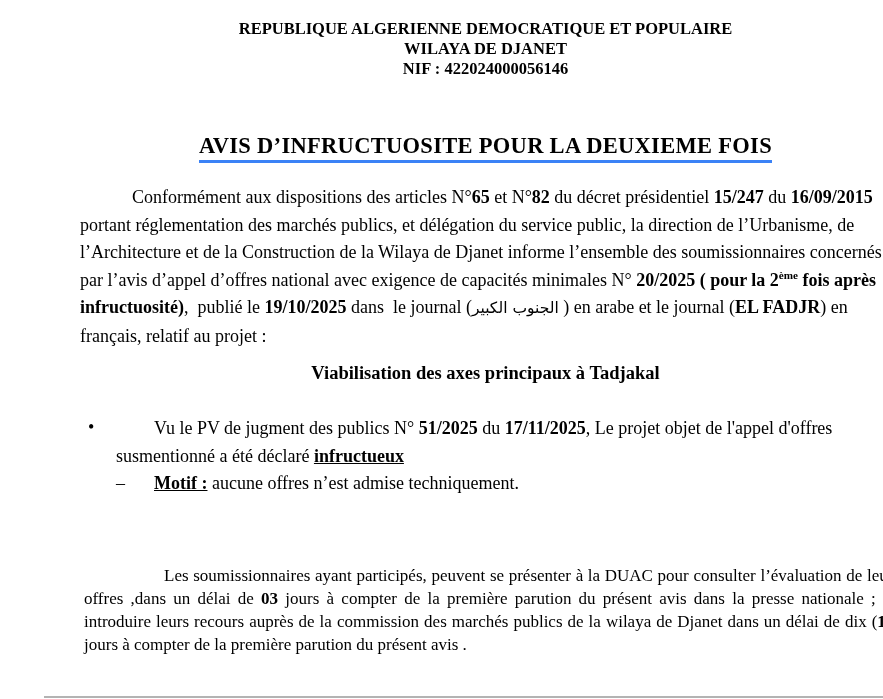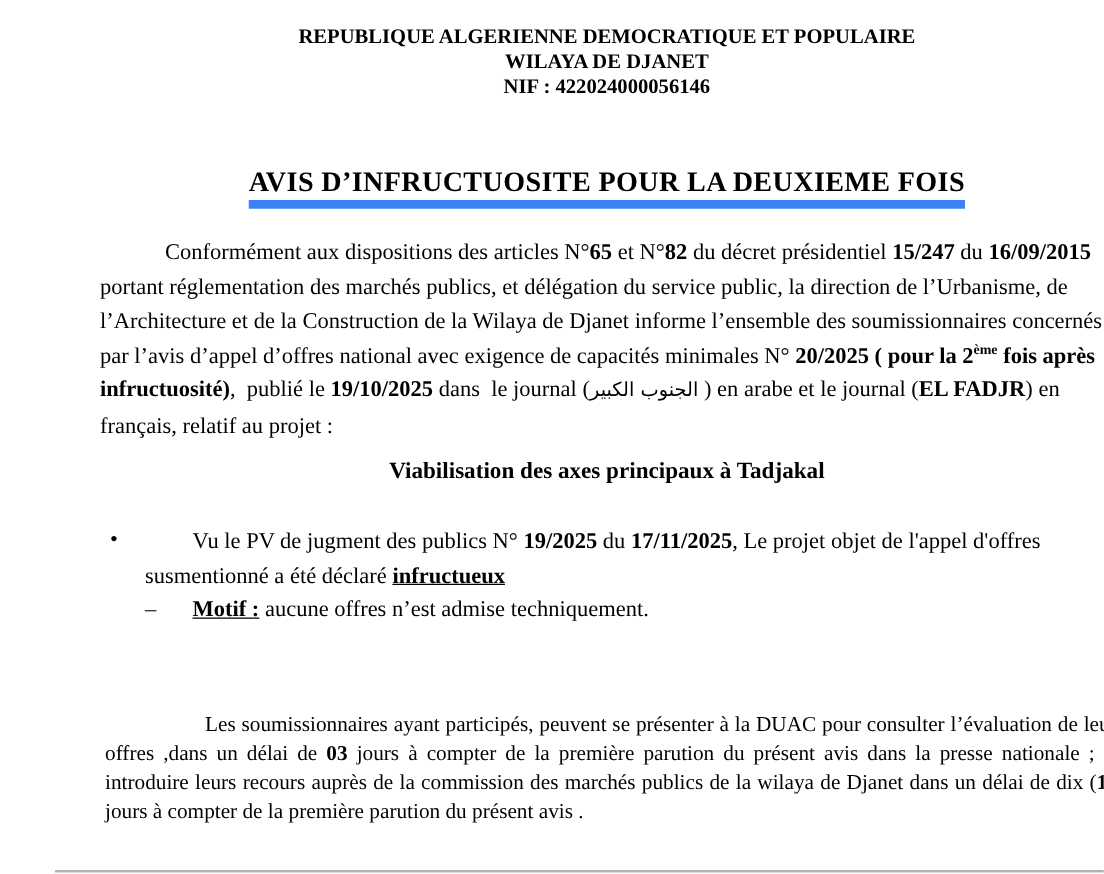--- a/index.html
+++ b/index.html
@@ -4,21 +4,21 @@
 <style>
   html,body { margin:0; padding:0; }
   body {
     width:883px; height:699px; overflow:hidden;
     background:#ffffff; color:#000000;
     font-family:"Liberation Serif","DejaVu Serif",serif;
   }
   .page { position:relative; width:883px; height:699px; background:#ffffff;margin-left:44px; }
   .header { padding-top:19px; text-align:center; font-weight:bold; font-size:16.5px; line-height:20px; }
   .title-wrap { margin-top:45px; text-align:center; }
-  .title-text { display:inline-block; font-size:22.5px; font-weight:bold; border-bottom:7px solid #3b82f6; padding-bottom:1px; letter-spacing:0.3px; }
+  .title-text { display:inline-block; font-size:22.5px; font-weight:bold; border-bottom:3px solid #3b82f6; padding-bottom:1px; letter-spacing:0.3px; }
   .para1 { margin:21px 26px 0 36px; font-size:18px; line-height:27.5px; text-indent:52px; white-space:pre-wrap; }
   .project { margin-top:13px; text-align:center; font-size:18.5px; font-weight:bold; }
   .bullet-item { position:relative; margin:31px 26px 0 72px; font-size:18px; line-height:27.5px; text-indent:38px; }
   .bullet-marker { position:absolute; left:-28px; top:-1px; text-indent:0; }
   .motif-item { position:relative; margin:0 26px 0 110px; font-size:18px; line-height:27.5px; }
   .dash-marker { position:absolute; left:-38px; top:0; }
   .closing { margin:66px 27px 0 40px; font-size:17px; line-height:23px; text-align:justify; text-indent:80px; }
   .bottom-rule { position:absolute; left:0; right:0; bottom:1px; border-top:2px solid #b3b3b3; }
   .b { font-weight:bold;text-align:center; }
   .u { text-decoration:underline; }
@@ -38,21 +38,21 @@
   </div>
 
   <h1 class="title-wrap"><span class="title-text">AVIS D’INFRUCTUOSITE POUR LA DEUXIEME FOIS</span></h1>
 
   <p class="para1"><span>Conformément aux dispositions des articles N°</span><span class="b">65</span><span> et N°</span><span class="b">82</span><span> du décret présidentiel </span><span class="b">15/247</span><span> du </span><span class="b">16/09/2015</span><span> portant réglementation des marchés publics, et délégation du service public, la direction de l’Urbanisme, de l’Architecture et de la Construction de la Wilaya de Djanet informe l’ensemble des soumissionnaires concernés par l’avis d’appel d’offres national avec exigence de capacités minimales N° </span><span class="b">20/2025</span><span class="b"> ( </span><span class="b">pour la 2</span><span class="b sup">ème</span><span class="b"> fois après infructuosité)</span><span>,  publié le </span><span class="b">19/10/2025</span><span> dans  le journal (</span><span dir="rtl" class="ar">الجنوب الكبير</span><span> ) en arabe et le journal (</span><span class="b">EL FADJR</span><span>) en français, relatif au projet :</span></p>
 
   <p class="project">Viabilisation des axes principaux à Tadjakal</p>
 
   <div class="bullet-item">
     <span class="bullet-marker">•</span>
-    <span><span>Vu le PV de jugment des publics N° </span><span class="b">19/2025</span><span> du </span><span class="b">17/11/2025</span><span>, Le projet objet de l'appel d'offres susmentionné a été déclaré </span><span class="b u">infructueux</span></span>
+    <span><span>Vu le PV de jugment des publics N° </span><span class="b">51/2025</span><span> du </span><span class="b">17/11/2025</span><span>, Le projet objet de l'appel d'offres susmentionné a été déclaré </span><span class="b u">infructueux</span></span>
   </div>
 
   <div class="motif-item">
     <span class="dash-marker">–</span>
     <span><span class="b u">Motif :</span><span> aucune offres n’est admise techniquement.</span></span>
   </div>
 
   <p class="closing"><span>Les soumissionnaires ayant participés, peuvent se présenter à la DUAC pour consulter l’évaluation de leurs offres ,dans un délai de </span><span class="b">03</span><span> jours à compter de la première parution du présent avis dans la presse nationale ; ou introduire leurs recours auprès de la commission des marchés publics de la wilaya de Djanet dans un délai de dix (</span><span class="b">10</span><span>) jours à compter de la première parution du présent avis .</span></p>
 
   <div class="bottom-rule"></div>

